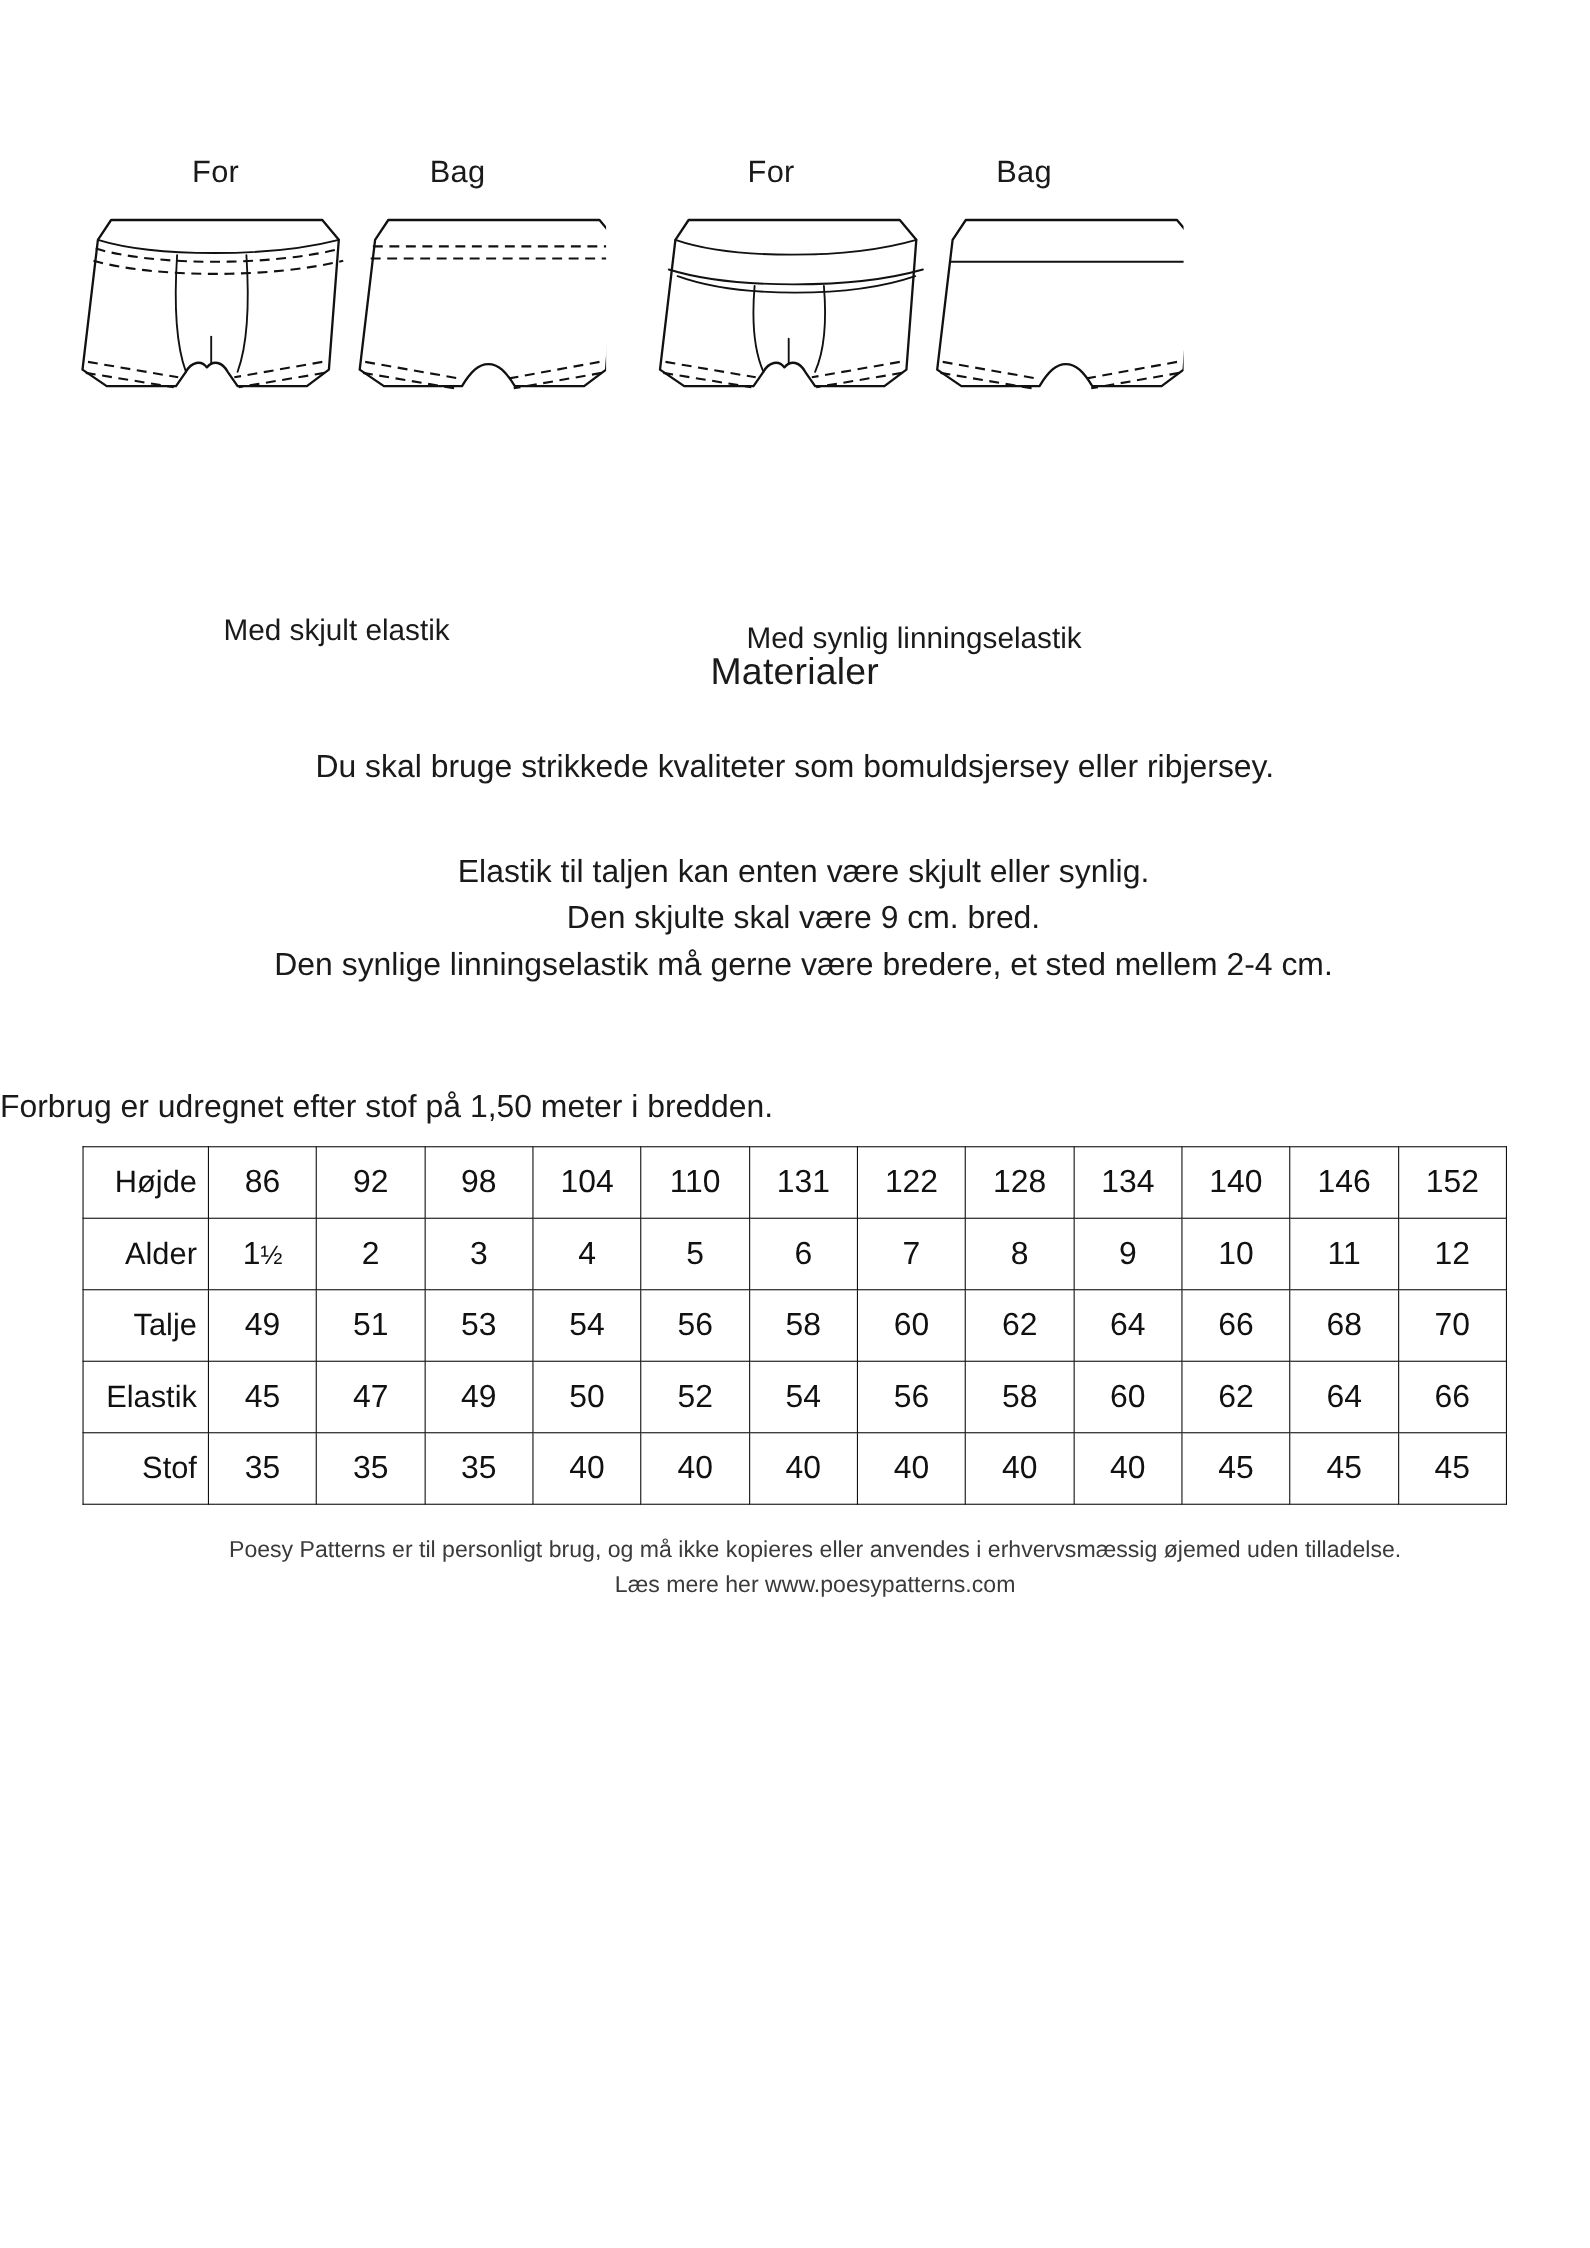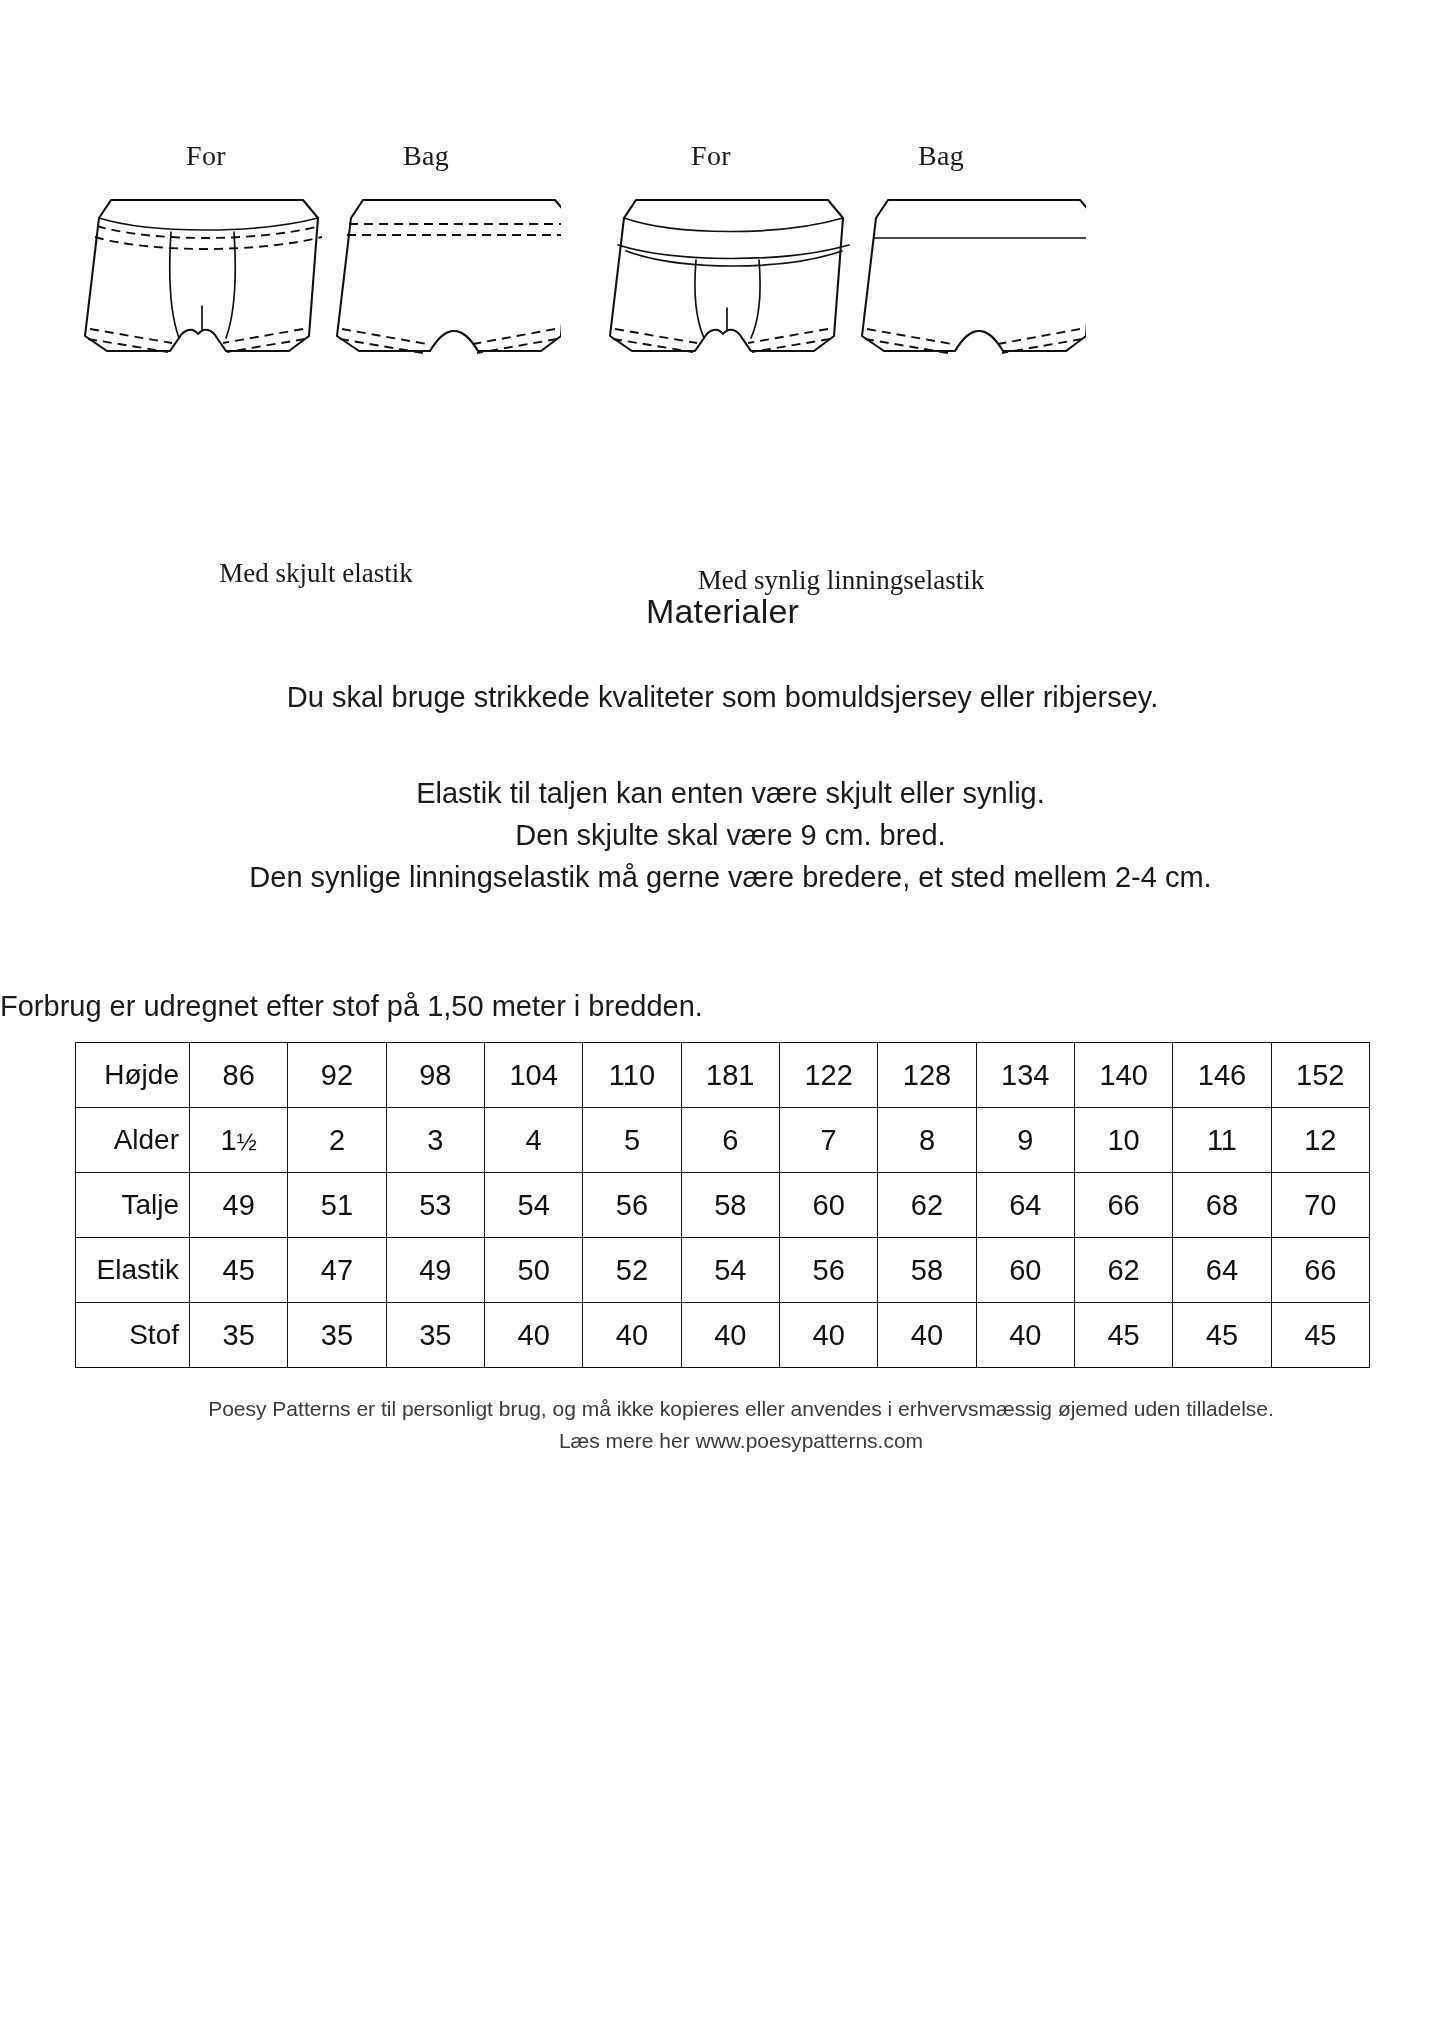--- a/index.html
+++ b/index.html
@@ -19,24 +19,23 @@
     width: 1445px;
     height: 2044px;
     position: relative;
     background: #ffffff;
   }
 
   
   .illustrations {
     position: absolute;
     top: 140px;
-    left: 16px;
+    left: 6px;
     width: 1292px;
     height: 330px;
-    font-family: Liberation Serif, serif;
   }
   .variant {
     position: absolute;
     top: 0;
     height: 330px;
   }
   .variant-hidden { left: 55px; width: 490px; }
   .variant-visible { left: 580px; width: 490px; }
 
   .view-label {
@@ -274,21 +273,21 @@
   <div class="size-table-wrap">
     <table class="size-table">
       <tbody>
           <tr>
             <td class="rowhead">Højde</td>
             <td>86</td>
             <td>92</td>
             <td>98</td>
             <td>104</td>
             <td>110</td>
-            <td>181</td>
+            <td>131</td>
             <td>122</td>
             <td>128</td>
             <td>134</td>
             <td>140</td>
             <td>146</td>
             <td>152</td>
           </tr>
           <tr>
             <td class="rowhead">Alder</td>
             <td>1<span class="frac">½</span></td>

